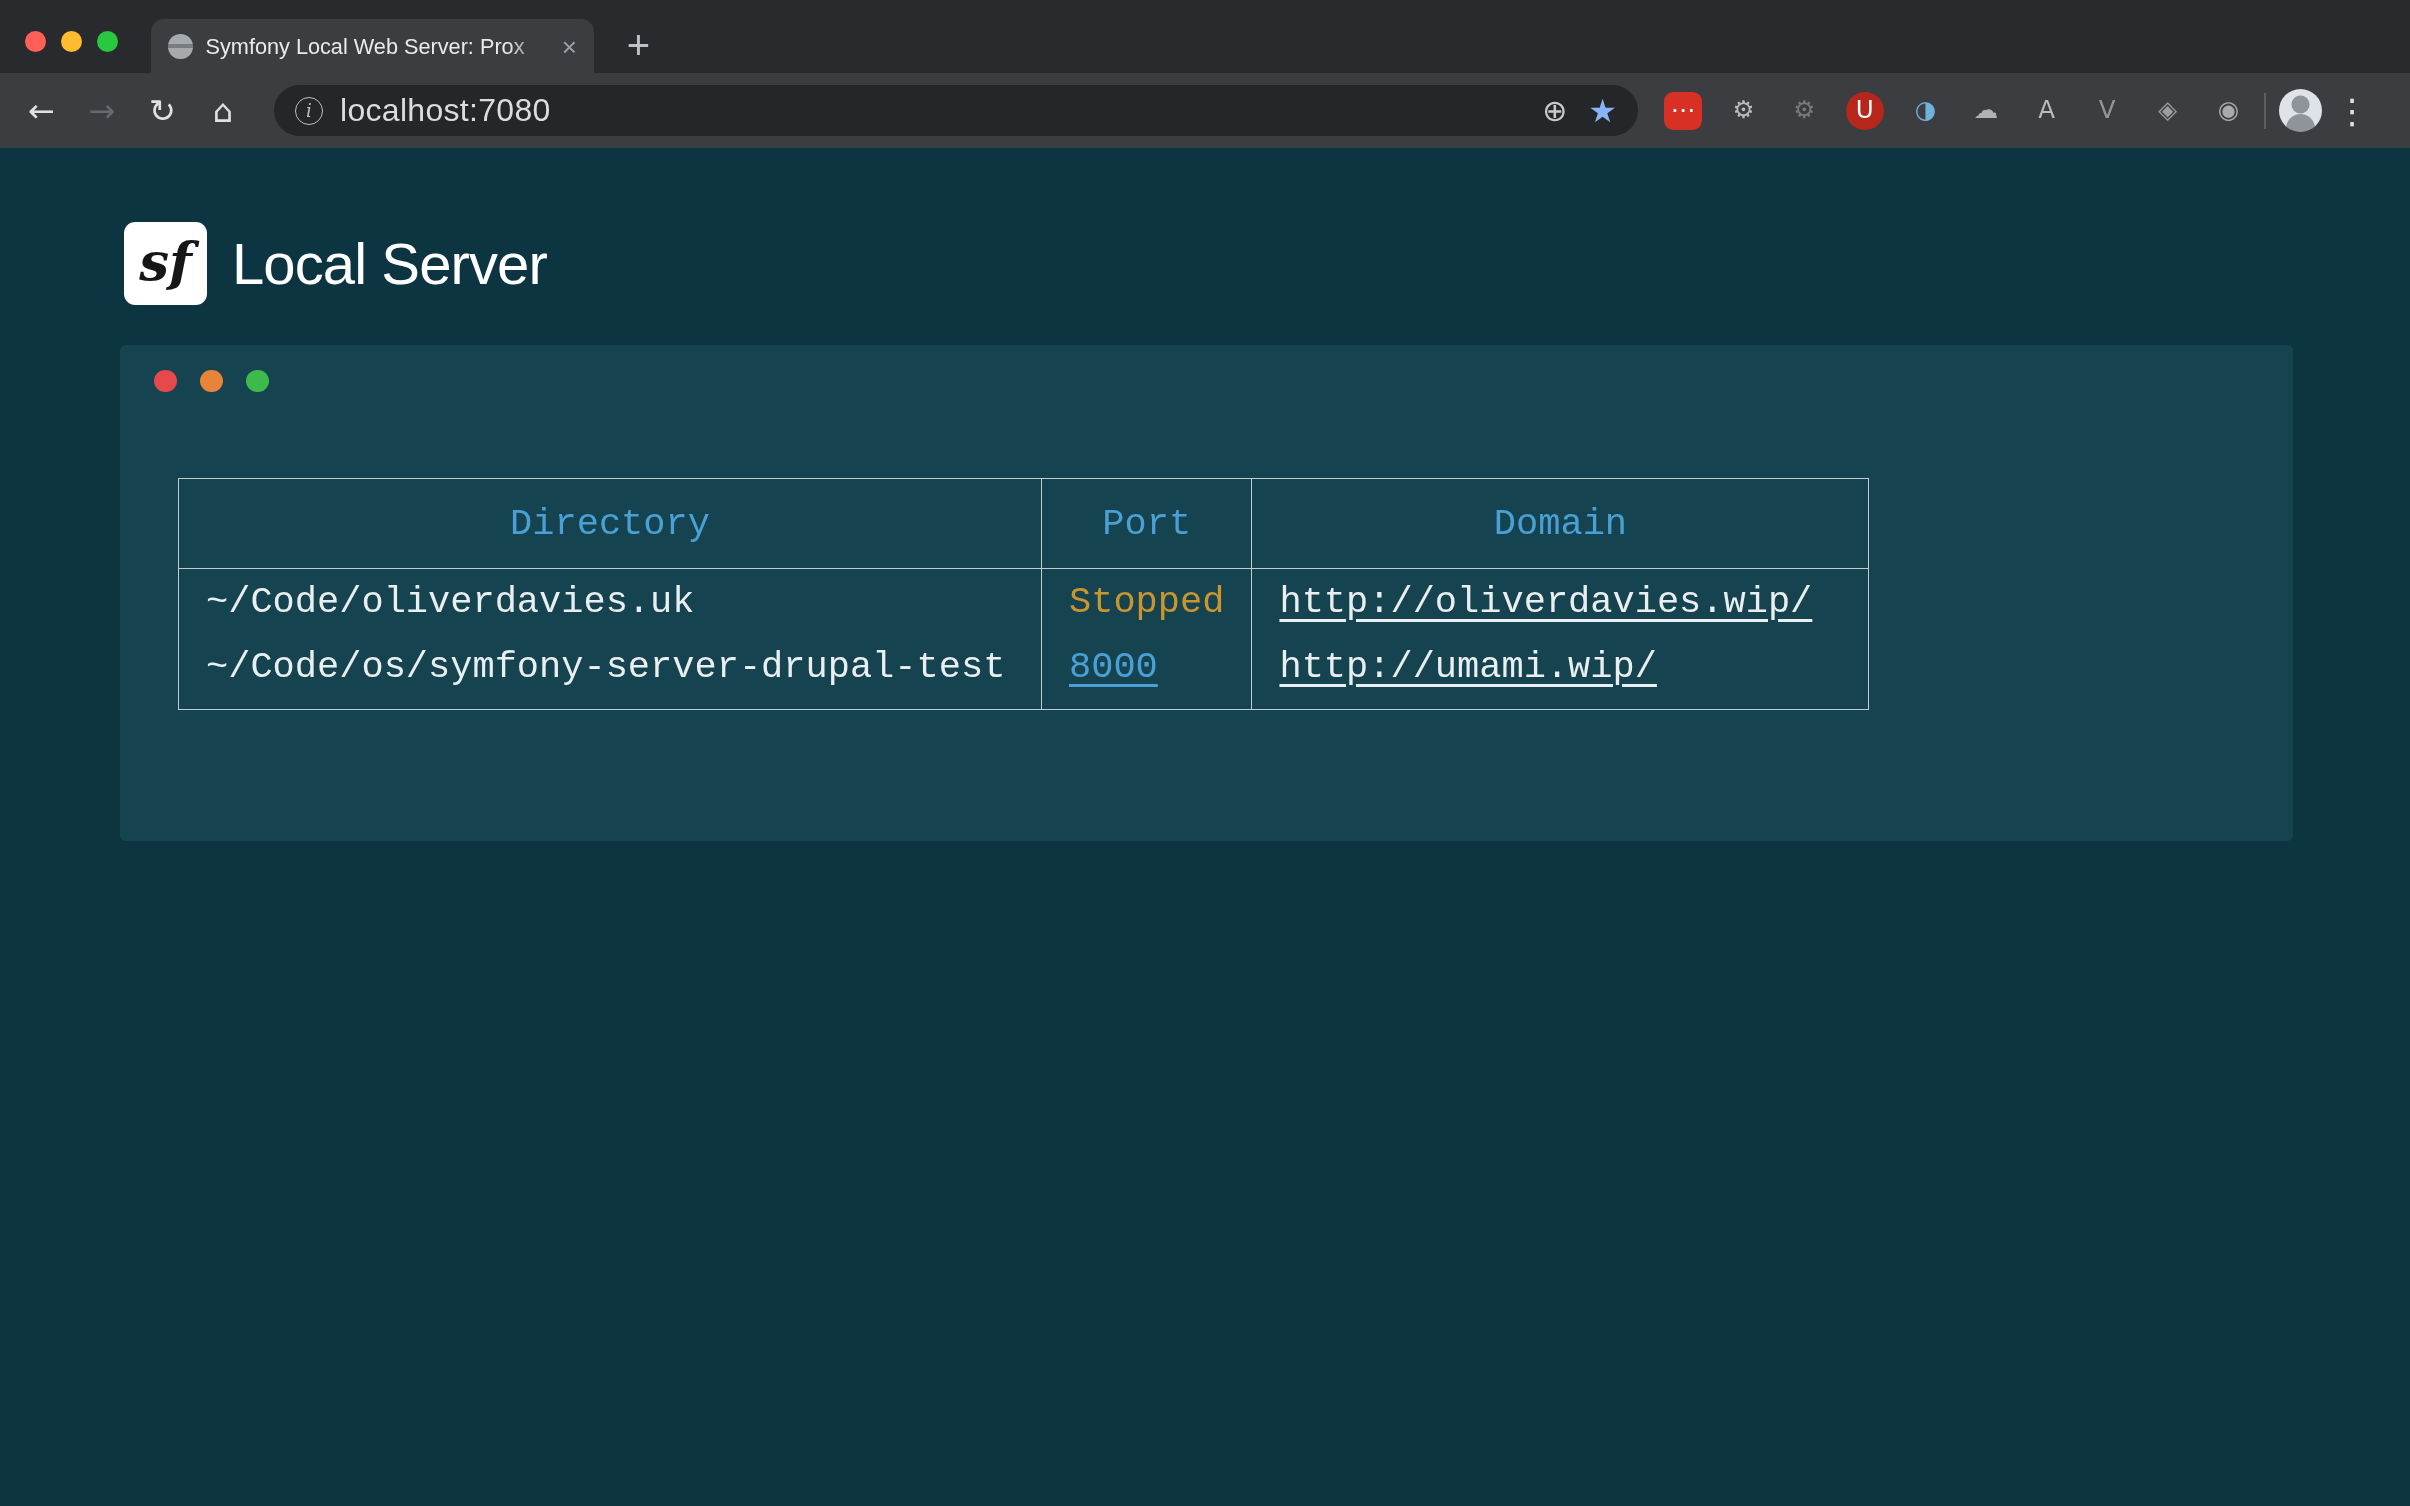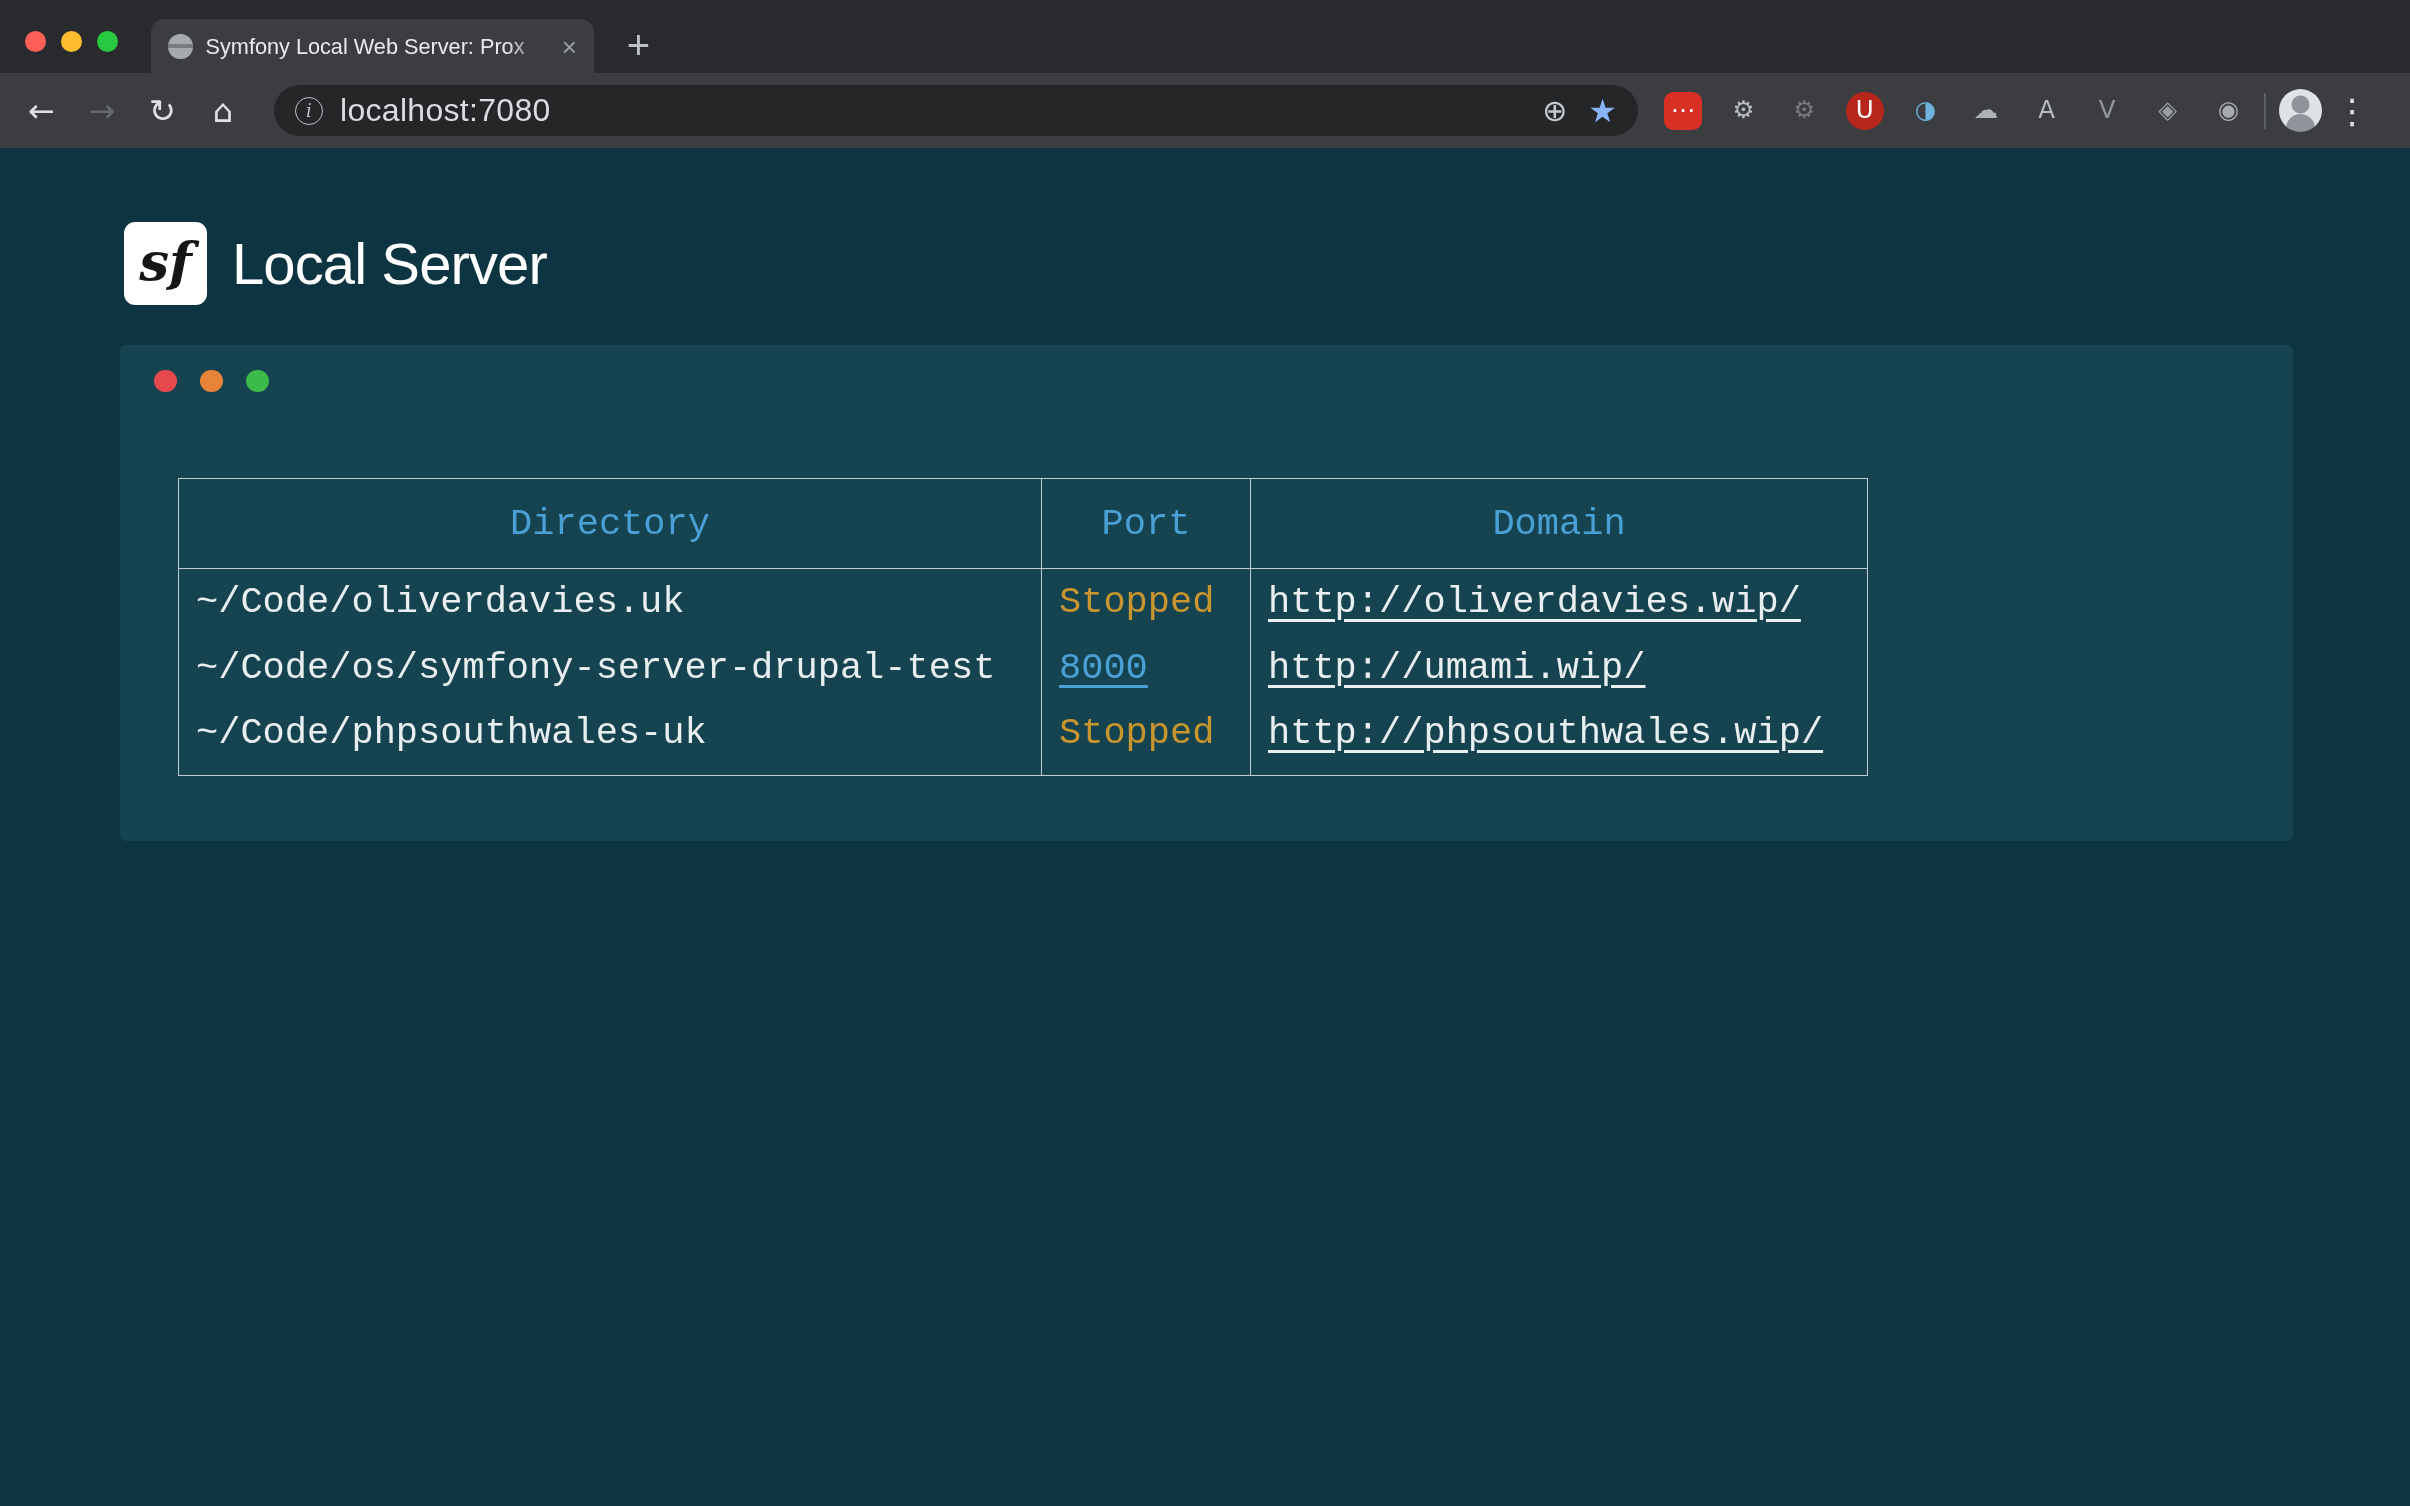--- a/index.html
+++ b/index.html
@@ -117,21 +117,21 @@
     font-size: 37px; color: #e9eef0;
     border: 1.9px solid #c3cdd1;
   }
   .server-table th {
     border: 1.9px solid #c3cdd1; height: 90px;
     font-weight: normal; text-align: center; color: #4aa0d5;
   }
   .server-table td {
     border-left: 1.9px solid #c3cdd1; border-right: 1.9px solid #c3cdd1;
     border-top: none; border-bottom: none;
-    height: 66px; padding: 0 17px; white-space: nowrap;
+    height: 66px; padding: 0 27px; white-space: nowrap;
   }
   .server-table tbody tr:last-child td { height: 75px; vertical-align: top; padding-top: 11.3px; }
   .col-directory { width: 863px; }
   .col-port { width: 209px; }
   .col-domain { width: 617px; }
 
   .port-stopped { color: #c8952f; }
   .port-link { color: #4aa0d5; text-decoration: underline; text-decoration-thickness: 2.8px; text-underline-offset: 6.6px; cursor: pointer; }
   .domain-link { color: #e9eef0; text-decoration: underline; text-decoration-thickness: 2.8px; text-underline-offset: 6.6px; cursor: pointer; }
 </style>
@@ -213,22 +213,17 @@
         <tr>
           <td>~/Code/oliverdavies.uk</td>
           <td class="port-stopped">Stopped</td>
           <td><a class="domain-link">http://oliverdavies.wip/</a></td>
         </tr>
         <tr>
           <td>~/Code/os/symfony-server-drupal-test</td>
           <td><a class="port-link">8000</a></td>
           <td><a class="domain-link">http://umami.wip/</a></td>
         </tr>
-        <tr>
-          <td>~/Code/phpsouthwales-uk</td>
-          <td class="port-stopped">Stopped</td>
-          <td><a class="domain-link">http://phpsouthwales.wip/</a></td>
-        </tr>
       </tbody>
     </table>
   </div>
 </div>
 
 
 </body></html>

